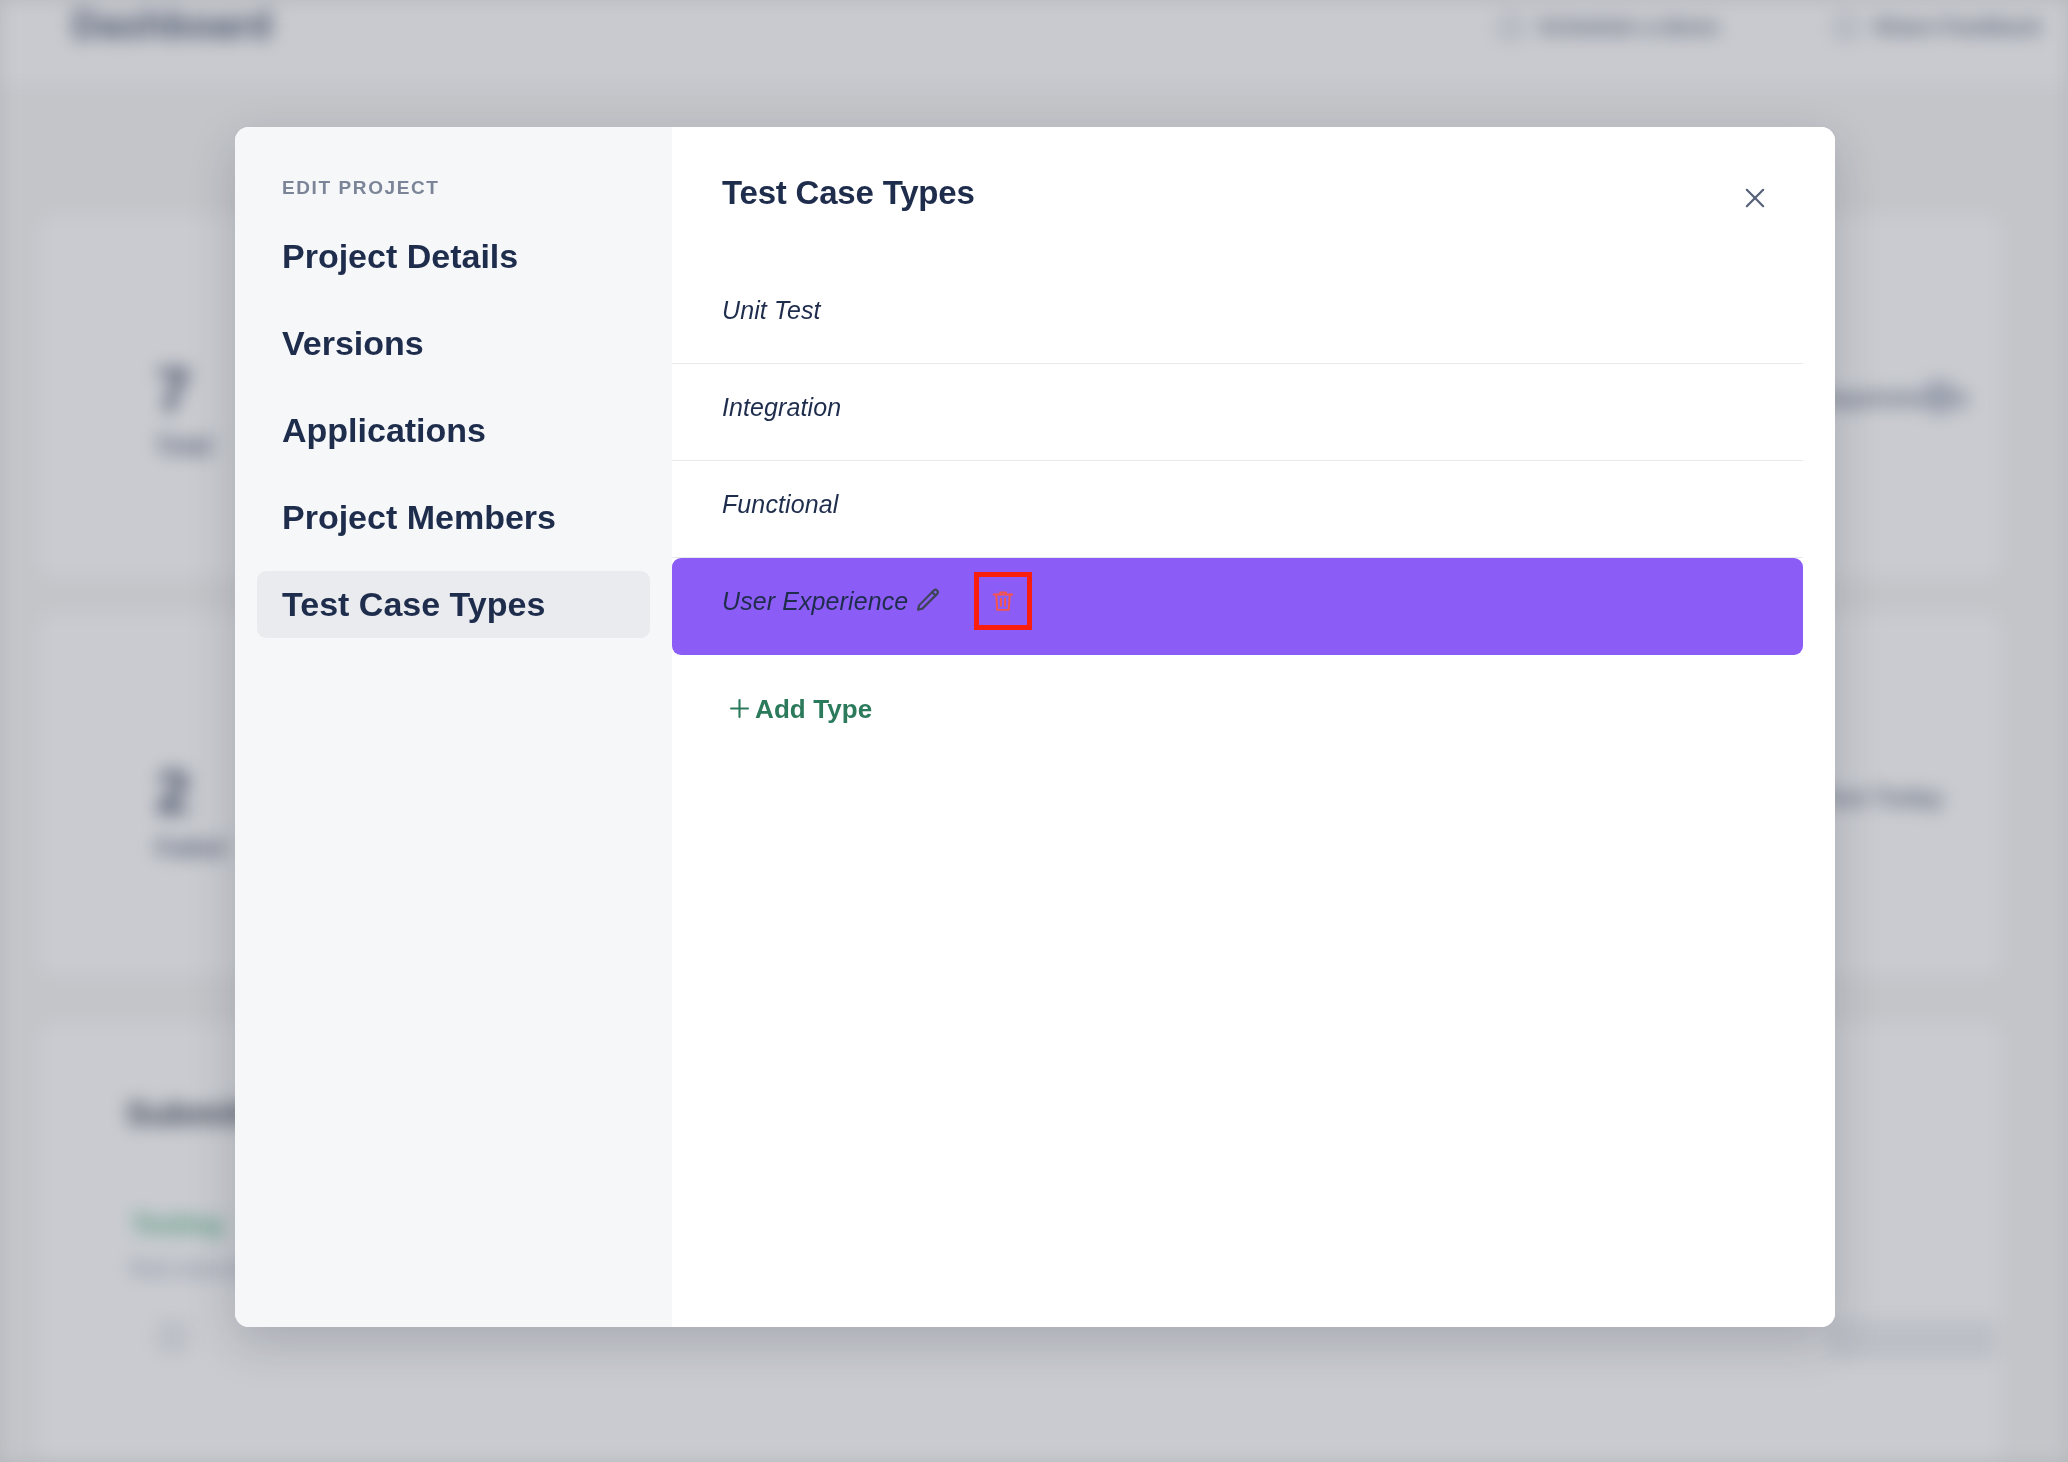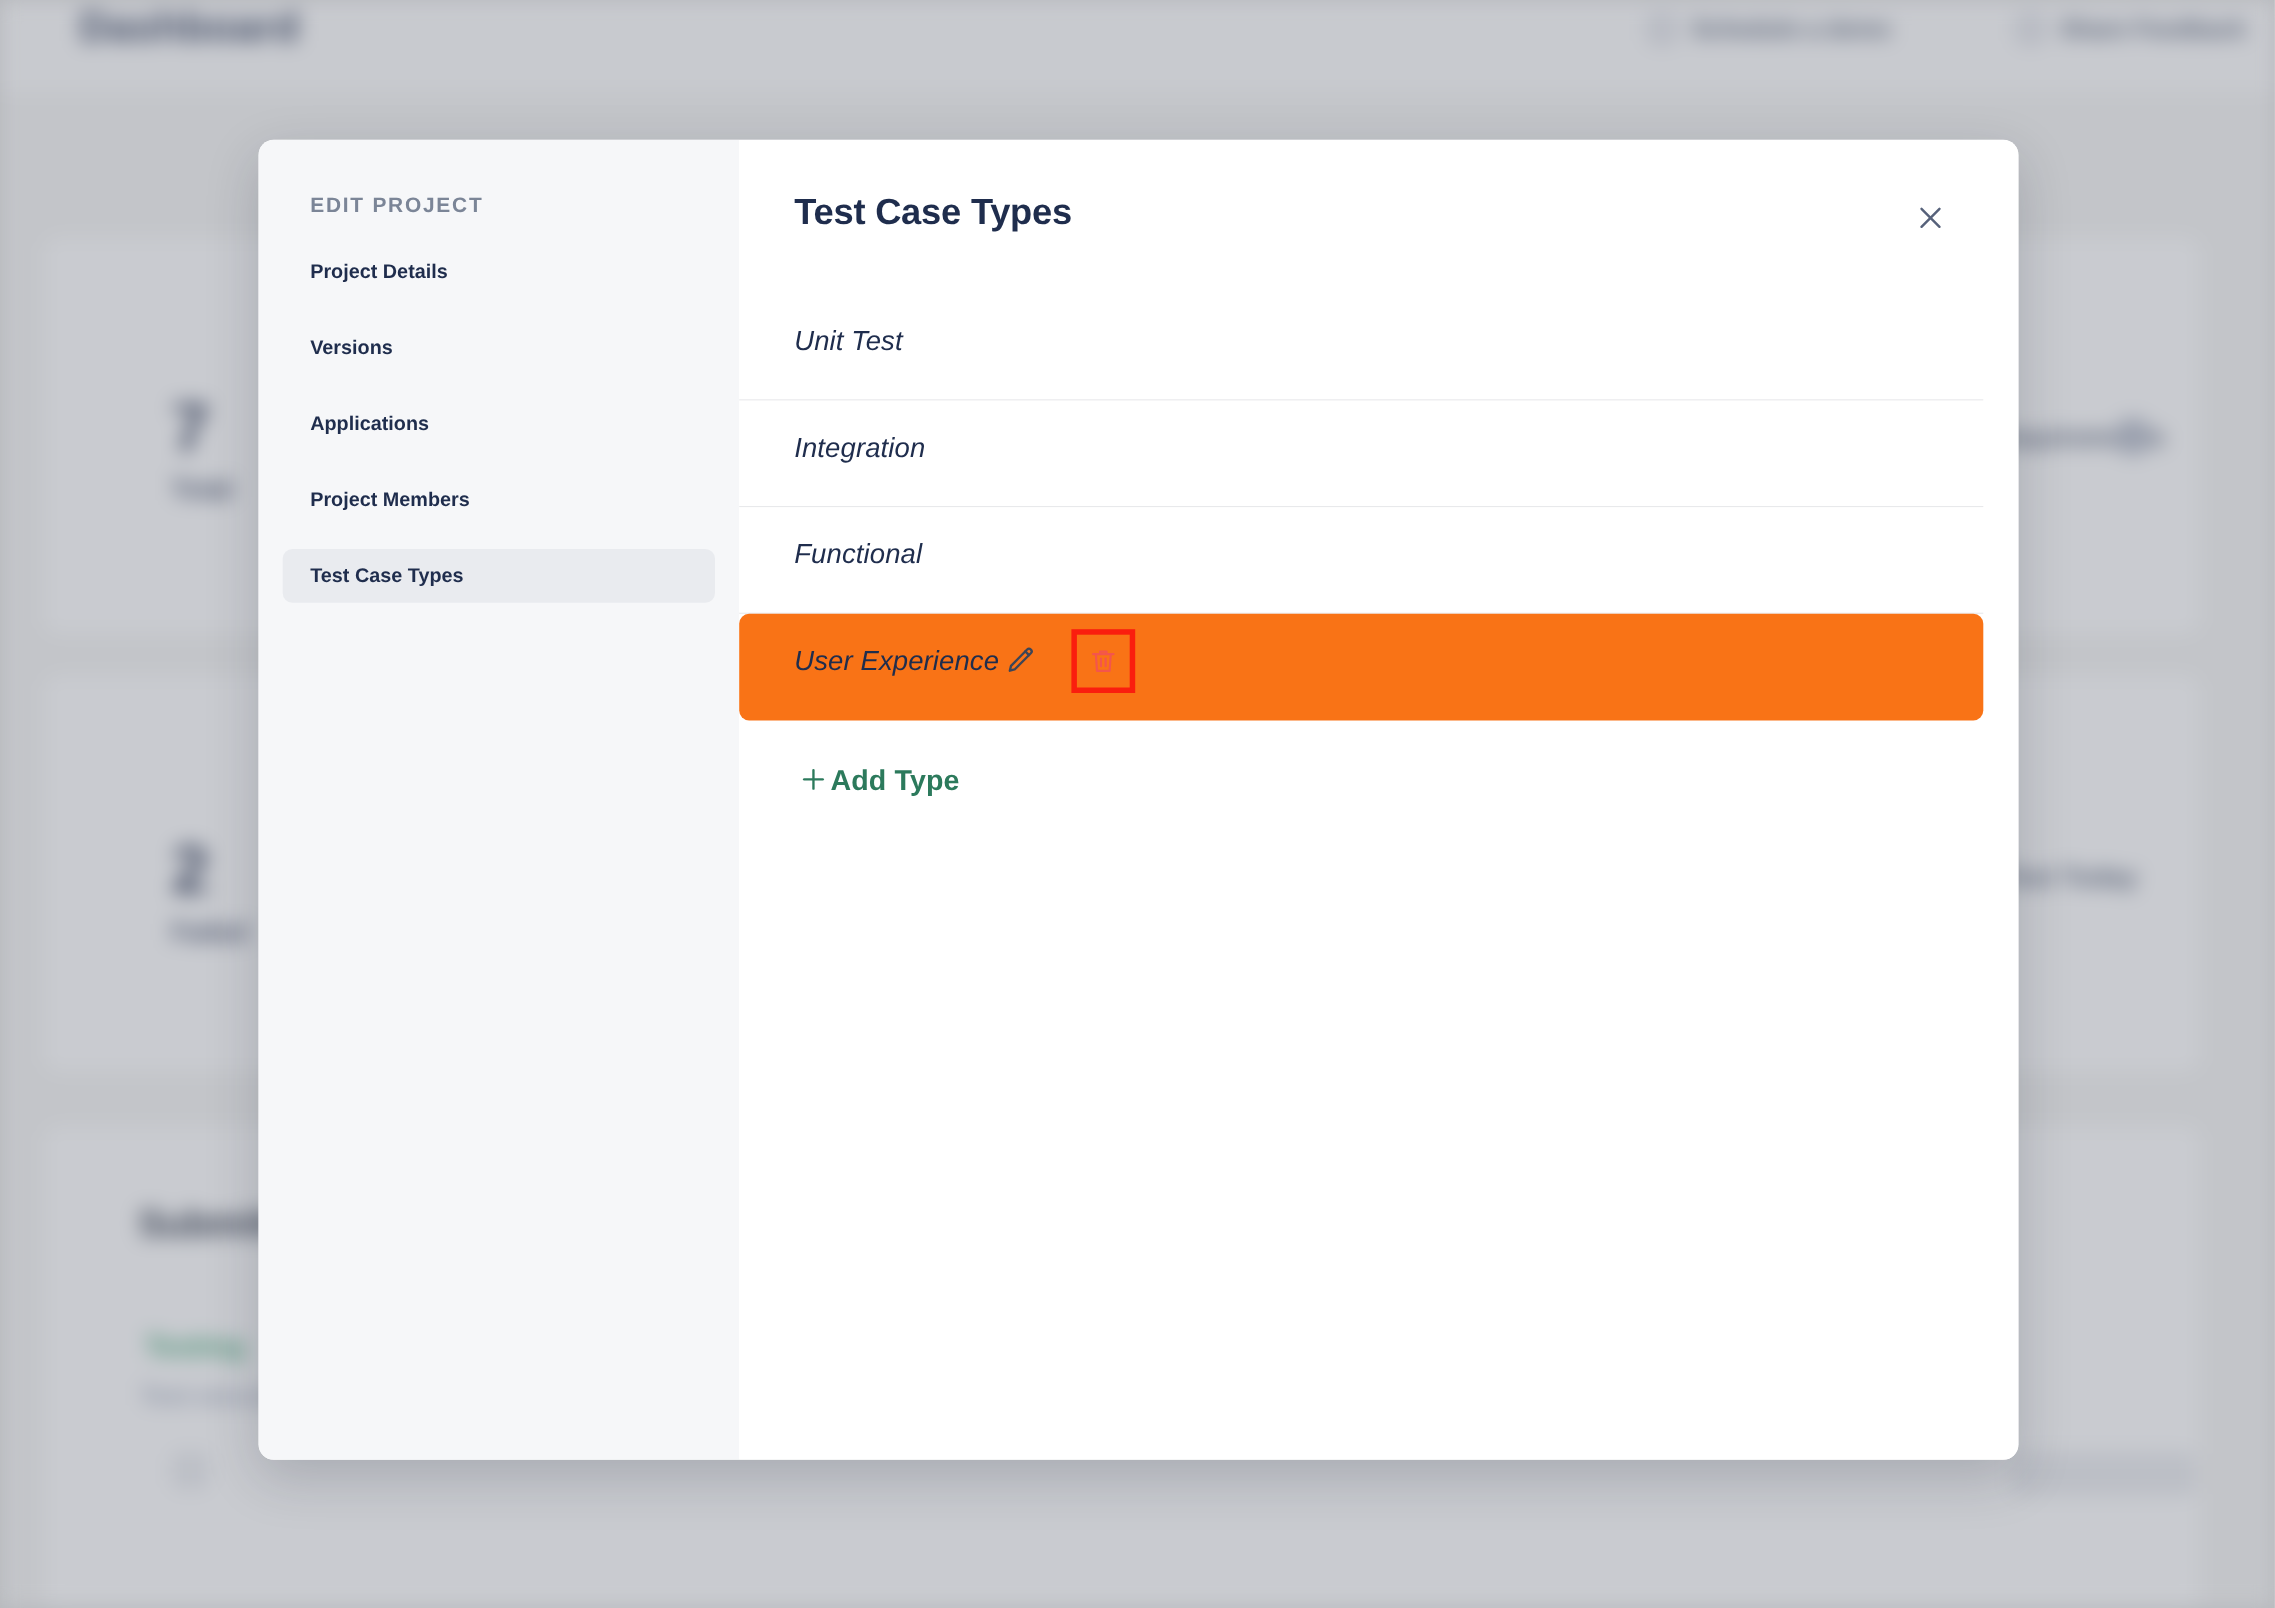--- a/index.html
+++ b/index.html
@@ -178,21 +178,21 @@
     letter-spacing: 1.6px;
     color: #7b8597;
     margin-bottom: 24px;
   }
 
   #sidebar-nav { padding: 0 22px; }
 
   .sidebar-item {
     display: block;
     padding: 14px 25px;
-    font-size: 18px;
+    font-size: 34px;
     font-weight: bold;
     color: #1f2d4d;
     border-radius: 9px;
     margin-bottom: 20px;
     cursor: pointer;
     white-space: nowrap;
   }
   .sidebar-item.active {
     background: #e9ebef;
   }
@@ -251,21 +251,21 @@
     position: absolute;
     left: 0;
     right: 0;
     bottom: 0;
     height: 1px;
     background: #e8e9eb;
   }
   .type-row:last-of-type .divider { display: none; }
 
   .type-row.selected {
-    background: #f97316;
+    background: #8b5cf6;
   }
 
   .type-label {
     font-size: 25px;
     color: #1f2d4d;
     letter-spacing: 0.1px;
   }
 
   .row-actions {
     display: flex;

